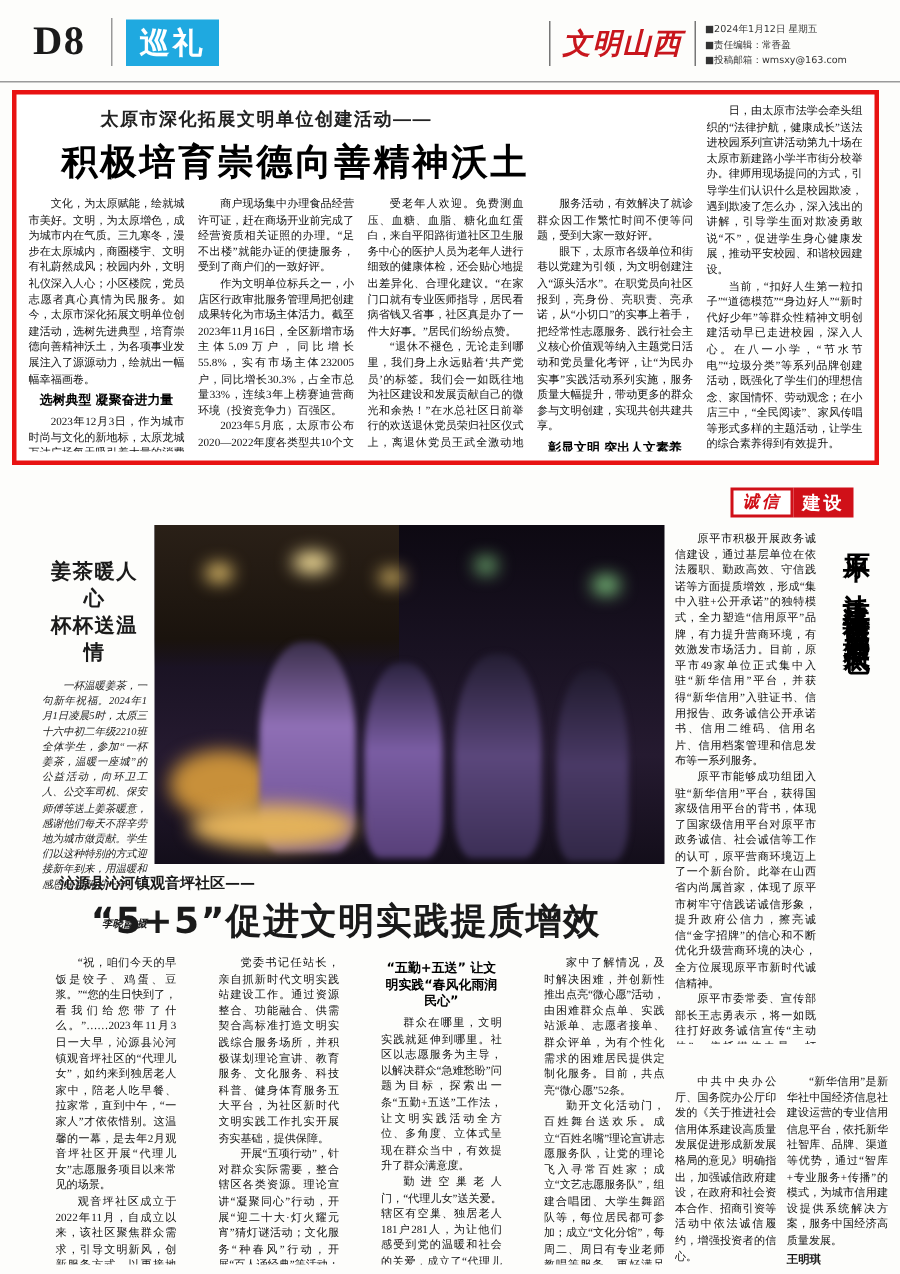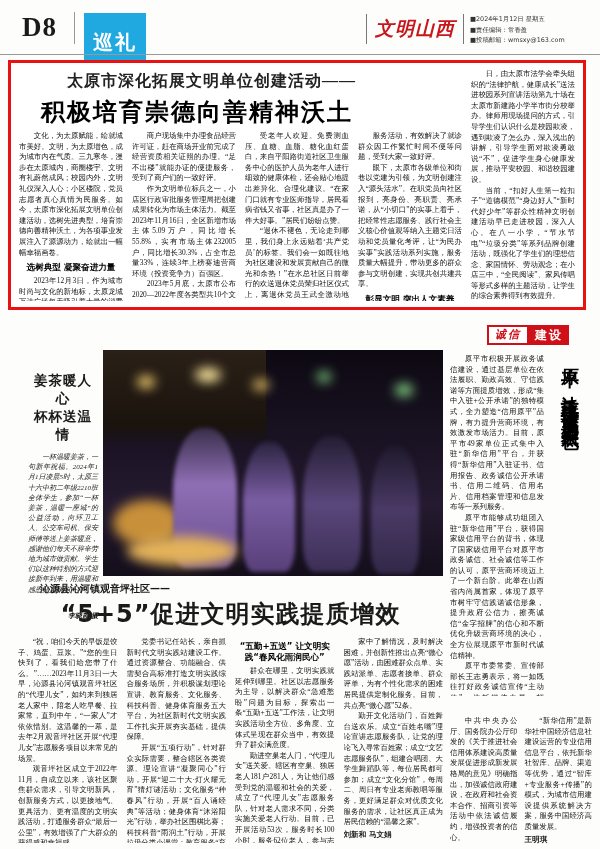--- a/index.html
+++ b/index.html
@@ -5,33 +5,33 @@
   html,body{margin:0;padding:0;background:#e8e8e4;}
   .page{position:relative;width:600px;height:849px;background:#fdfdfb;margin:0 auto;overflow:hidden;
         font-family:"Liberation Serif","DejaVu Serif",serif;color:#1a1a1a;}
   
   .hdr{position:absolute;top:10px;left:22px;right:18px;height:40px;}
   .pageno{position:absolute;left:0;top:2px;font-family:"Liberation Serif",serif;
           font-size:27px;font-weight:bold;letter-spacing:1px;}
   .hdr-div{position:absolute;left:52px;top:2px;width:1px;height:32px;background:#999;}
   .section-badge{position:absolute;left:62px;top:3px;background:#1fa9e0;color:#fff;
           font-family:"DejaVu Sans",sans-serif;font-weight:bold;font-size:20px;
-          padding:16px 9px;letter-spacing:2px;}
+          padding:2px 9px;letter-spacing:2px;}
   .masthead-wrap{position:absolute;right:118px;top:4px;border-left:1px solid #777;border-right:1px solid #777;
           padding:2px 8px;}
   .masthead{color:#c8161d;font-family:Liberation Mono, monospace;font-weight:bold;font-style:italic;
           font-size:19px;letter-spacing:1px;}
   .hdr-info{position:absolute;right:0;top:4px;width:112px;font-family:"DejaVu Sans",sans-serif;
           font-size:6.4px;line-height:10.5px;color:#333;}
   .hdr-rule{position:absolute;top:54px;left:0;width:600px;height:1px;background:#9a9a9a;}
   
   .lead-box{position:absolute;top:60px;left:8px;width:578px;height:250px;
           border:3px solid #e81212;background:#fff;padding:6px 8px;box-sizing:border-box;}
   .lead-head{position:absolute;left:30px;top:8px;width:430px;height:56px;background:#fff;z-index:2;}
-  .lead-kicker{font-family:Liberation Serif, serif;font-size:16px;font-weight:bold;color:#222;
+  .lead-kicker{font-family:Liberation Sans, sans-serif;font-size:12px;font-weight:bold;color:#222;
           padding-left:26px;letter-spacing:1px;}
   .lead-title{font-family:"DejaVu Sans",sans-serif;font-size:24px;font-weight:900;color:#000;
           letter-spacing:2px;text-align:left;margin-top:4px;}
   .lead-cols{display:flex;gap:9px;height:232px;}
   .lead-cols .col{flex:1;height:232px;overflow:hidden;}
   .lead-cols .col.short{padding-top:62px;height:170px;}
   
   .para{margin:0;font-size:7.4px;line-height:10.6px;text-align:justify;text-indent:2em;color:#111;}
   .subhead{margin:4px 0 3px 0;font-family:"DejaVu Sans",sans-serif;font-size:8.6px;font-weight:bold;
           text-align:center;color:#000;line-height:11px;}
@@ -62,21 +62,21 @@
   .yp-vtitle{width:40px;height:340px;writing-mode:vertical-rl;text-orientation:upright;
          font-family:"DejaVu Sans",sans-serif;font-weight:900;font-size:18px;letter-spacing:3px;
          color:#000;line-height:40px;}
   .yp-bottom{margin-top:20px;height:132px;overflow:hidden;column-count:2;column-gap:7px;}
   
   .comm{position:absolute;left:18px;top:582px;width:425px;height:262px;}
   .comm-kicker{font-family:"DejaVu Sans",sans-serif;font-size:10px;font-weight:bold;padding-left:22px;}
   .comm-title{font-family:"DejaVu Sans",sans-serif;font-size:24px;font-weight:900;text-align:center;
          letter-spacing:1px;margin-top:2px;}
   .comm-cols{display:flex;gap:9px;margin-top:7px;height:206px;}
-  .comm-cols .col{flex:1;height:206px;overflow:hidden;}
+  .comm-cols .col{flex:1;height:206px;overflow:hidden;margin-left:19px;}
 </style>
 </head>
 <body>
 
 <div class="page">
 
   <div class="hdr">
     <div class="pageno">D8</div>
     <div class="hdr-div"></div>
     <div class="section-badge">巡礼</div>

